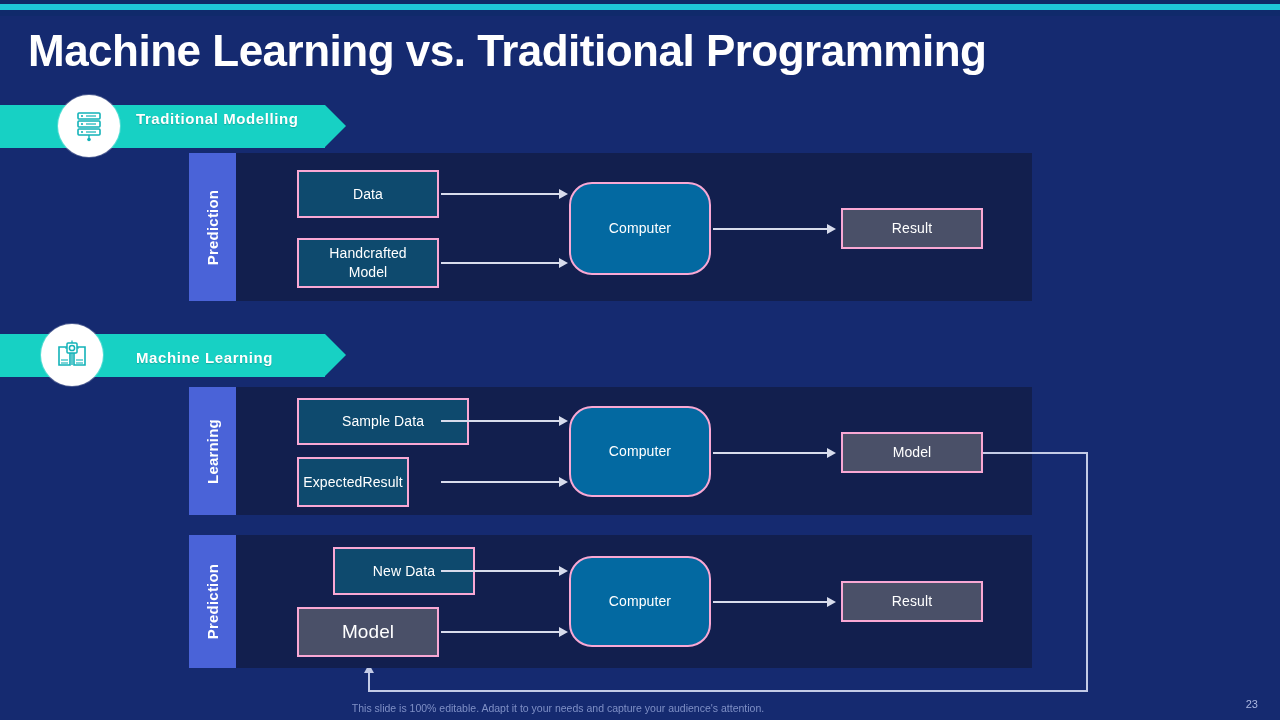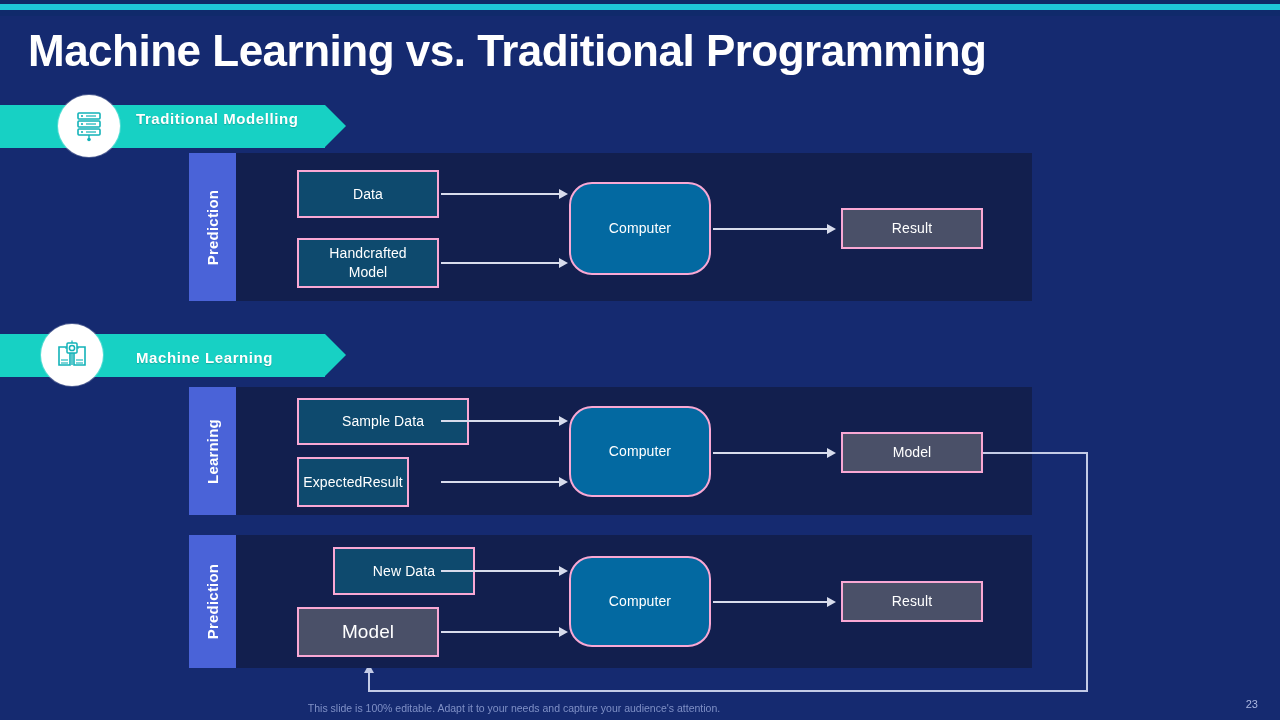--- a/index.html
+++ b/index.html
@@ -149,20 +149,21 @@
   }
 
   
   .footer-note {
     position: absolute;
     left: 0; top: 702px;
     width: 1028px;
     text-align: center;
     font-size: 10.5px;
     color: #7f90c6;
+    padding-left: 44px;
   }
   .page-num {
     position: absolute;
     right: 22px; top: 698px;
     font-size: 11px;
     color: #aab6e0;
   }
 </style>
 </head>
 <body>

